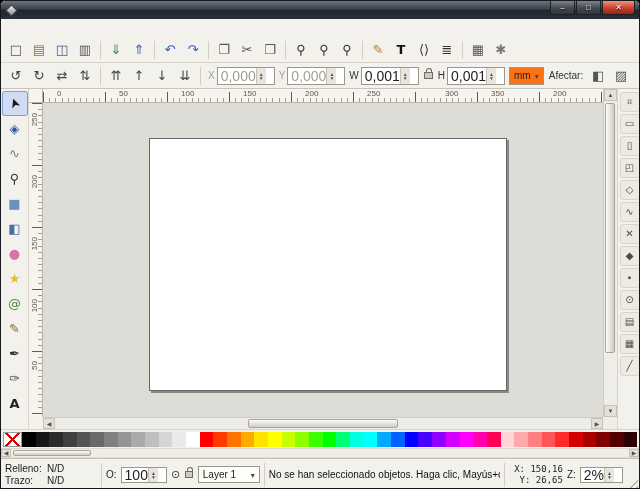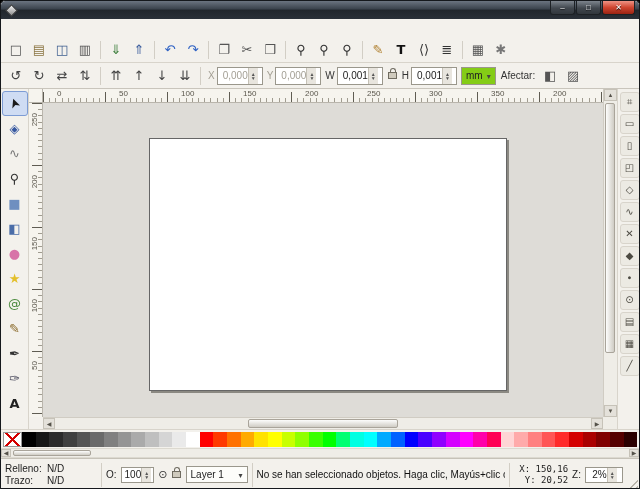--- a/index.html
+++ b/index.html
@@ -28,27 +28,27 @@
   .tbtn{width:22px;height:22px;display:flex;align-items:center;justify-content:center;border-radius:3px}
   .tbtn .glyph,.tglyph,.snapbtn .glyph{font-family:"DejaVu Sans",sans-serif}
   .tbtn .glyph{font-size:13px;color:#3b3b3b;line-height:1}
   .tsep{width:1px;height:18px;background:#d2cec5;margin:0 3px}
 
   #toolctl{position:absolute;left:0;top:62px;right:0;height:26px;display:flex;align-items:center;gap:4px;padding:0 4px;
     background:#f3f1ec;border-bottom:1px solid #c9c5bc}
   #tcbtns,#affbtns{display:flex;align-items:center;gap:1px}
   .fld{display:inline-flex;align-items:center;gap:2px}
   .fld label{font-size:10px;color:#333}
-  .fbox{display:inline-flex;align-items:center;justify-content:center;background:#fff;border:1px solid #9a978c;height:18px;min-width:46px;padding:0 2px 0 3px;font-size:10px;color:#222}
+  .fbox{display:inline-flex;align-items:center;justify-content:center;background:#fff;border:1px solid #9a978c;height:18px;min-width:46px;padding:0 8px 0 3px;font-size:14px;color:#222}
   .spins{display:inline-flex;flex-direction:column;align-items:center;justify-content:center;line-height:4px;font-size:5px;color:#555;background:#e8e5de;border-left:1px solid #c5c1b6;height:100%;padding:0 2px}
   .spins::before{content:"▲"}.spins::after{content:"▼"}
   .fld.dim label,.fld.dim .fval{color:#a39f94}
   .mini-lock{position:relative;width:9px;height:7px;background:#cfcabd;border:1px solid #6f6b60;display:inline-block;margin:0 1px}
   .mini-lock::before{content:"";position:absolute;left:1px;top:-5px;width:4px;height:4px;border:1px solid #6f6b60;border-bottom:none;border-radius:4px 4px 0 0}
-  .unitbox{display:inline-flex;align-items:center;gap:4px;border:1px solid #9a978c;background:#84cc16;height:18px;padding:0 4px;font-size:10px;color:#222}
+  .unitbox{display:inline-flex;align-items:center;gap:4px;border:1px solid #9a978c;background:#f97316;height:18px;padding:0 4px;font-size:10px;color:#222}
   .dda::before{content:"▾";font-size:8px;color:#444}
   .aff-label{font-size:10px;color:#333;margin-left:1px}
 
   
   #workspace{position:absolute;left:0;top:88px;width:640px;height:340px;background:#f3f1ec}
   #toolbox{position:absolute;left:0;top:0;width:28px;height:340px;border-right:1px solid #d8d4cb;display:flex;flex-direction:column;align-items:center;padding-top:2px}
   .tool{width:26px;height:25px;display:flex;align-items:center;justify-content:center;border-radius:3px;border:1px solid transparent}
   .tool.sel{background:#cfdcf3;border-color:#7d9cd4}
   .tglyph{font-size:13px;line-height:1}
   #rcorner{position:absolute;left:28px;top:0;width:14px;height:14px;background:#f6f4ee;border-right:1px solid #b9b5ac;border-bottom:1px solid #b9b5ac}
@@ -306,21 +306,21 @@
         </div>
       </div>
     <div id="rcorner"></div>
     <div id="hruler">
         <span class="hrl" style="left: 14px;">0</span>
         <span class="hrl" style="left: 76px;">50</span>
         <span class="hrl" style="left: 138px;">100</span>
         <span class="hrl" style="left: 200px;">150</span>
         <span class="hrl" style="left: 262px;">200</span>
         <span class="hrl" style="left: 324px;">250</span>
-        <span class="hrl" style="left: 386px;">300</span>
+        <span class="hrl" style="left: 402px;">300</span>
         <span class="hrl" style="left: 448px;">350</span>
         <span class="hrl" style="left: 510px;">200</span>
       </div>
     <div id="vruler">
         <span class="vrl" style="top: 10px;">250</span>
         <span class="vrl" style="top: 72px;">200</span>
         <span class="vrl" style="top: 134px;">150</span>
         <span class="vrl" style="top: 196px;">100</span>
         <span class="vrl" style="top: 258px;">50</span>
       </div>
@@ -456,21 +456,21 @@
     <span class="mini-lock"></span>
     <span class="layerbox">
       <span>Layer 1</span>
       <span class="dda"></span>
     </span>
     <div class="vsep"></div>
     <div class="msg">No se han seleccionado objetos. Haga clic, Mayús+clic o arrastr</div>
     <div class="vsep"></div>
     <div class="coords">
       <div><span>X:</span> <span>150,16</span></div>
-      <div><span>Y:</span> <span>20,52</span></div>
+      <div><span>Y:</span> <span>26,65</span></div>
     </div>
     <span class="zlabel">Z:</span>
     <span class="fbox zbox">
       <span>2%</span>
       <span class="spins"></span>
     </span>
     <div class="grip"></div>
   </div>
 
 </div>

